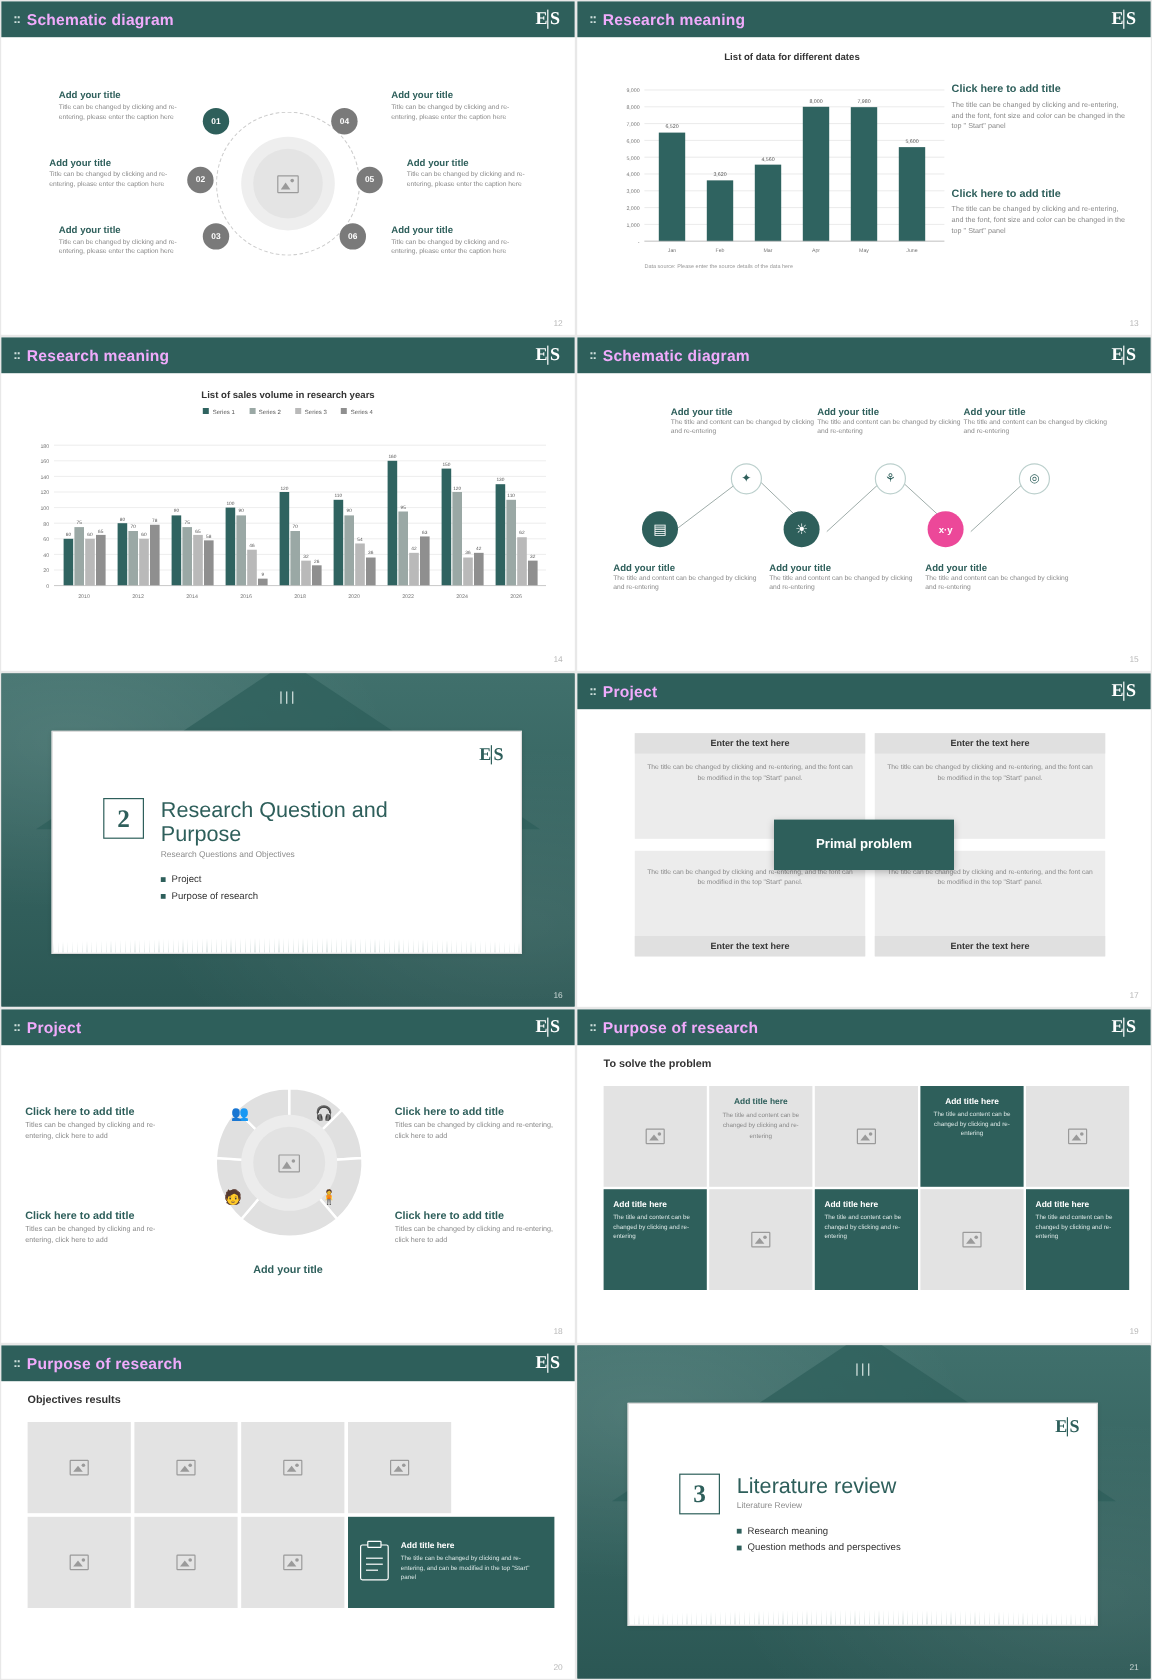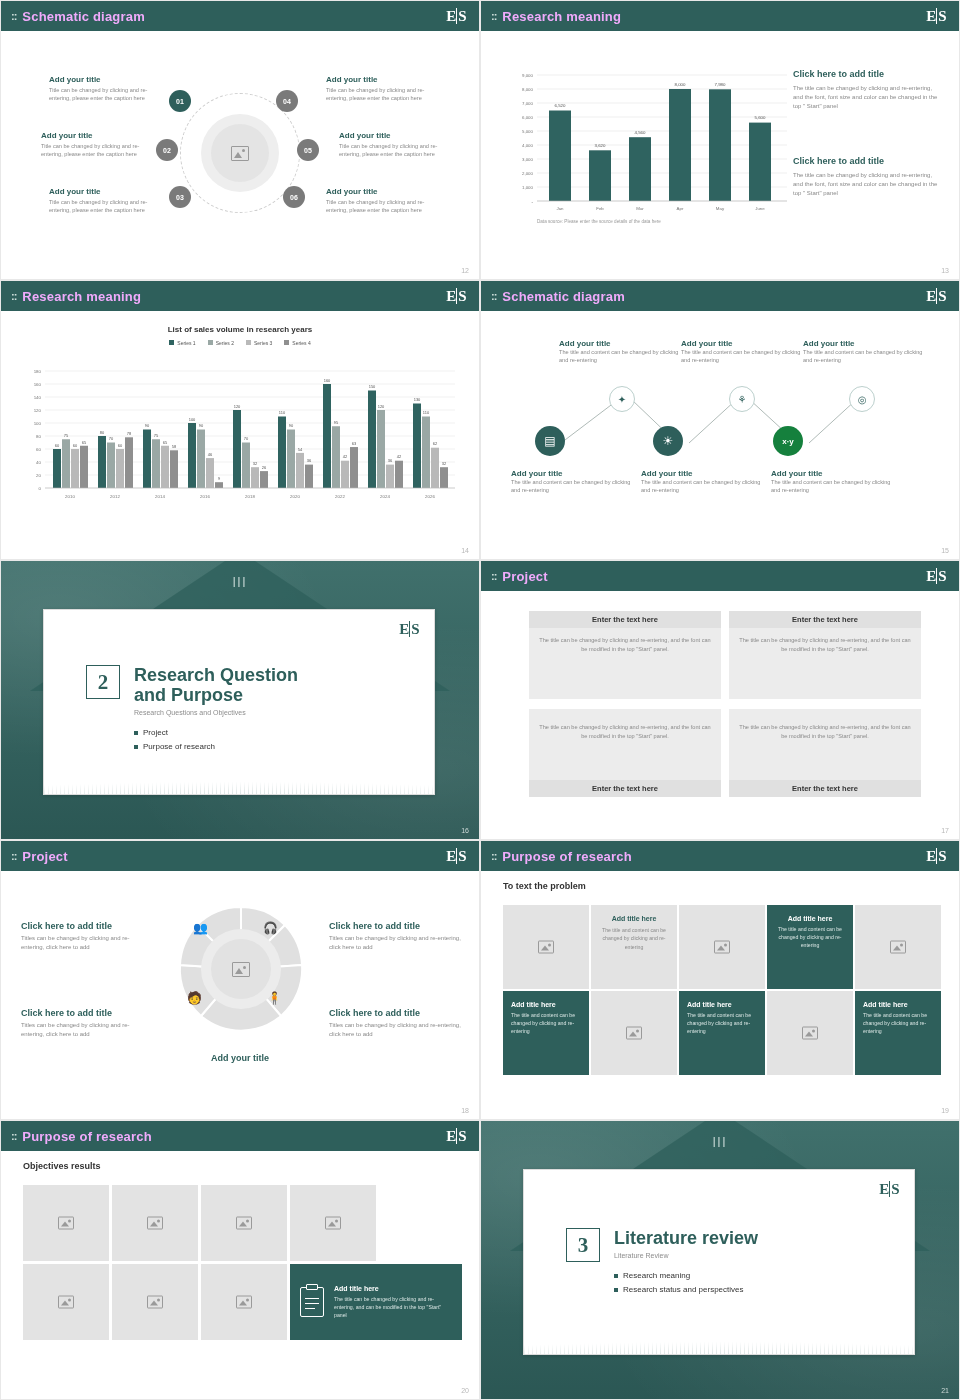--- a/index.html
+++ b/index.html
@@ -145,21 +145,21 @@
       repeating-linear-gradient(90deg, rgba(46,95,91,.18) 0 1px, transparent 1px 4px);
     -webkit-mask-image: radial-gradient(ellipse 150% 70% at 50% 130%, #000 40%, transparent 72%);
     mask-image: radial-gradient(ellipse 150% 70% at 50% 130%, #000 40%, transparent 72%);
   }
   .numbox {
     width: 34px; height: 34px; border: 1.6px solid #2e5f5b;
     display: flex; align-items: center; justify-content: center;
     color: #2e5f5b; font-size: 21px; font-weight: bold;
     font-family: "Liberation Serif", serif;
   }
-  .cover h1 { margin: 0; color: #2e5f5b; font-size: 18px; line-height: 1.12; font-weight: bold; }
+  .cover h1 { margin: 0; color: #2e5f5b; font-size: 18px; line-height: 1.12; font-weight: normal; }
   .cover .sub { color: #8d8d8d; font-size: 7px; margin-top: 4px; }
   .cover .bullets { margin-top: 12px; }
   .cover .bullets div { color: #333; font-size: 8px; margin-bottom: 5px; }
   .cover .bullets span.sq {
     display:inline-block; width:4px; height:4px; background:#2e5f5b; margin-right:5px;
     vertical-align: middle;
   }
 
   
   .quad { position: absolute; background: #ececec; }
@@ -247,20 +247,21 @@
     <div class="hdr">
       <span class="dots">::</span>
       <span class="ttl">Research meaning</span>
     </div>
     <div class="logo onbar" style="top:4px;">
       <span>E</span>
         <span class="bar"></span>
         <span>S</span>
     </div>
     <div class="body">
+      <div class="chart-title" style="margin-top:12px;margin-left:-120px;">List of data for different dates</div>
       <svg width="300" height="160" viewBox="0 0 300 160" style="position:absolute;left:16px;top:32px;">
         <g stroke="#dcdcdc" stroke-width="0.5">
           <line x1="40" y1="12" x2="290" y2="12"></line>
           <line x1="40" y1="26" x2="290" y2="26"></line>
           <line x1="40" y1="40" x2="290" y2="40"></line>
           <line x1="40" y1="54" x2="290" y2="54"></line>
           <line x1="40" y1="68" x2="290" y2="68"></line>
           <line x1="40" y1="82" x2="290" y2="82"></line>
           <line x1="40" y1="96" x2="290" y2="96"></line>
           <line x1="40" y1="110" x2="290" y2="110"></line>
@@ -497,21 +498,21 @@
       </div>
       <div style="position:absolute;left:322px;top:28px;width:124px;">
         <div class="t-title">Add your title</div>
         <div class="t-body">The title and content can be changed by clicking and re-entering</div>
       </div>
 
       <div style="position:absolute;left:54px;top:115px;width:30px;height:30px;border-radius:50%;background:#2e5f5b;display:flex;align-items:center;justify-content:center;color:#fff;font-size:12px;">▤</div>
       <div style="position:absolute;left:128px;top:75px;width:26px;height:26px;border-radius:50%;background:#fff;border:1px solid #bcd0cd;display:flex;align-items:center;justify-content:center;color:#2e5f5b;font-size:10px;">✦</div>
       <div style="position:absolute;left:172px;top:115px;width:30px;height:30px;border-radius:50%;background:#2e5f5b;display:flex;align-items:center;justify-content:center;color:#fff;font-size:12px;">☀</div>
       <div style="position:absolute;left:248px;top:75px;width:26px;height:26px;border-radius:50%;background:#fff;border:1px solid #bcd0cd;display:flex;align-items:center;justify-content:center;color:#2e5f5b;font-size:10px;">⚘</div>
-      <div style="position:absolute;left:292px;top:115px;width:30px;height:30px;border-radius:50%;background:#15803d;display:flex;align-items:center;justify-content:center;color:#fff;font-size:8px;font-weight:bold;">x·y</div>
+      <div style="position:absolute;left:292px;top:115px;width:30px;height:30px;border-radius:50%;background:#ec4899;display:flex;align-items:center;justify-content:center;color:#fff;font-size:8px;font-weight:bold;">x·y</div>
       <div style="position:absolute;left:368px;top:75px;width:26px;height:26px;border-radius:50%;background:#fff;border:1px solid #bcd0cd;display:flex;align-items:center;justify-content:center;color:#2e5f5b;font-size:10px;">◎</div>
 
       <div style="position:absolute;left:30px;top:158px;width:120px;">
         <div class="t-title">Add your title</div>
         <div class="t-body">The title and content can be changed by clicking and re-entering</div>
       </div>
       <div style="position:absolute;left:160px;top:158px;width:120px;">
         <div class="t-title">Add your title</div>
         <div class="t-body">The title and content can be changed by clicking and re-entering</div>
       </div>
@@ -571,20 +572,21 @@
         <div class="tx">The title can be changed by clicking and re-entering, and the font can be modified in the top "Start" panel.</div>
       </div>
       <div class="quad" style="left:48px;top:118px;width:192px;height:88px;">
         <div class="tx" style="padding-top:14px;">The title can be changed by clicking and re-entering, and the font can be modified in the top "Start" panel.</div>
         <div class="hd" style="position:absolute;bottom:0;left:0;right:0;">Enter the text here</div>
       </div>
       <div class="quad" style="left:248px;top:118px;width:192px;height:88px;">
         <div class="tx" style="padding-top:14px;">The title can be changed by clicking and re-entering, and the font can be modified in the top "Start" panel.</div>
         <div class="hd" style="position:absolute;bottom:0;left:0;right:0;">Enter the text here</div>
       </div>
+      <div class="center-box" style="top:113px;">Primal problem</div>
     </div>
     <div class="pg">17</div>
   </div>
 
   <div class="slide">
     <div class="hdr">
       <span class="dots">::</span>
       <span class="ttl">Project</span>
     </div>
     <div class="logo onbar" style="top:4px;">
@@ -639,21 +641,21 @@
     <div class="hdr">
       <span class="dots">::</span>
       <span class="ttl">Purpose of research</span>
     </div>
     <div class="logo onbar" style="top:4px;">
       <span>E</span>
         <span class="bar"></span>
         <span>S</span>
     </div>
     <div class="body">
-      <div style="position:absolute;left:22px;top:10px;font-size:9px;font-weight:bold;color:#333;">To text the problem</div>
+      <div style="position:absolute;left:22px;top:10px;font-size:9px;font-weight:bold;color:#333;">To solve the problem</div>
 
       <div class="gcell gray imgph" style="left:22px;top:34px;width:86px;height:84px;">
         <span class="ic"></span>
       </div>
       <div class="gcell gray" style="left:110px;top:34px;width:86px;height:84px;padding:10px 8px;text-align:center;">
         <div style="color:#2e5f5b;font-size:7px;font-weight:bold;">Add title here</div>
         <div style="color:#8a8a8a;font-size:5.2px;line-height:1.6;margin-top:4px;">The title and content can be changed by clicking and re-entering</div>
       </div>
       <div class="gcell gray imgph" style="left:198px;top:34px;width:86px;height:84px;">
         <span class="ic"></span>
@@ -752,21 +754,21 @@
             <span class="bar" style="background:#2e5f5b;"></span>
             <span>S</span>
         </div>
         <div style="position:absolute;left:42px;top:58px;display:flex;align-items:flex-start;gap:14px;">
           <div class="numbox">3</div>
           <div>
             <h1>Literature review</h1>
             <div class="sub">Literature Review</div>
             <div class="bullets">
               <div><span class="sq"></span><span>Research meaning</span></div>
-              <div><span class="sq"></span><span>Research status and perspectives</span></div>
+              <div><span class="sq"></span><span>Question methods and perspectives</span></div>
             </div>
           </div>
         </div>
       </div>
     </div>
     <div class="pg" style="color:#cdd9d7;">21</div>
   </div>
 
 </div>
 

